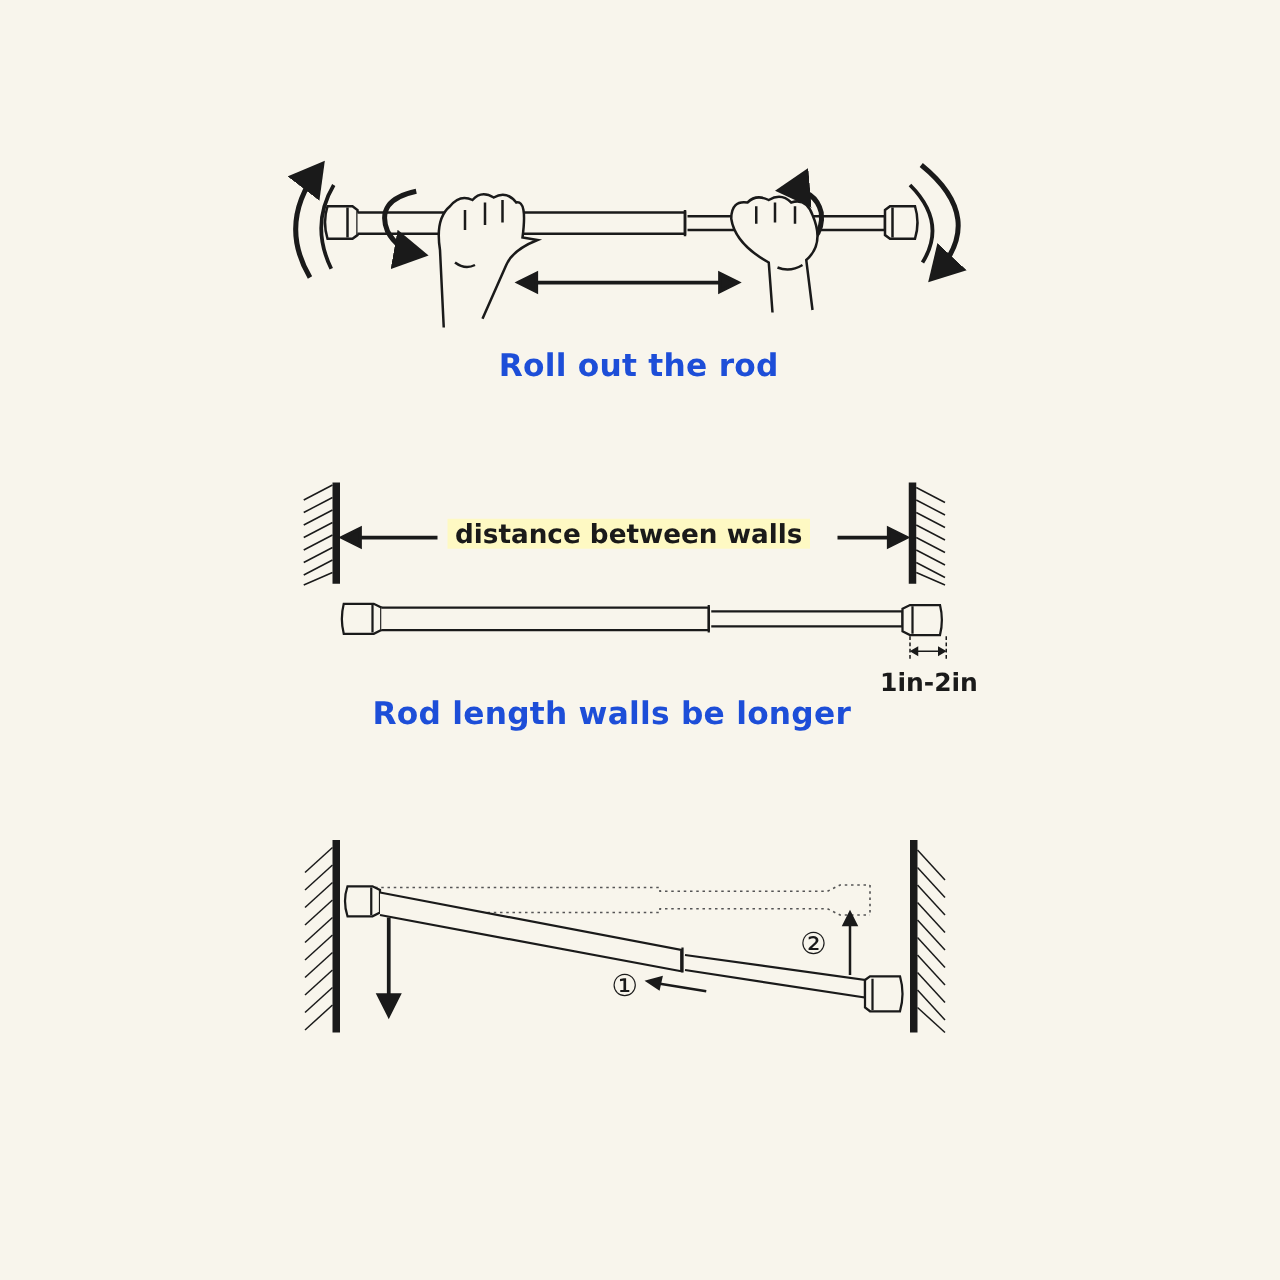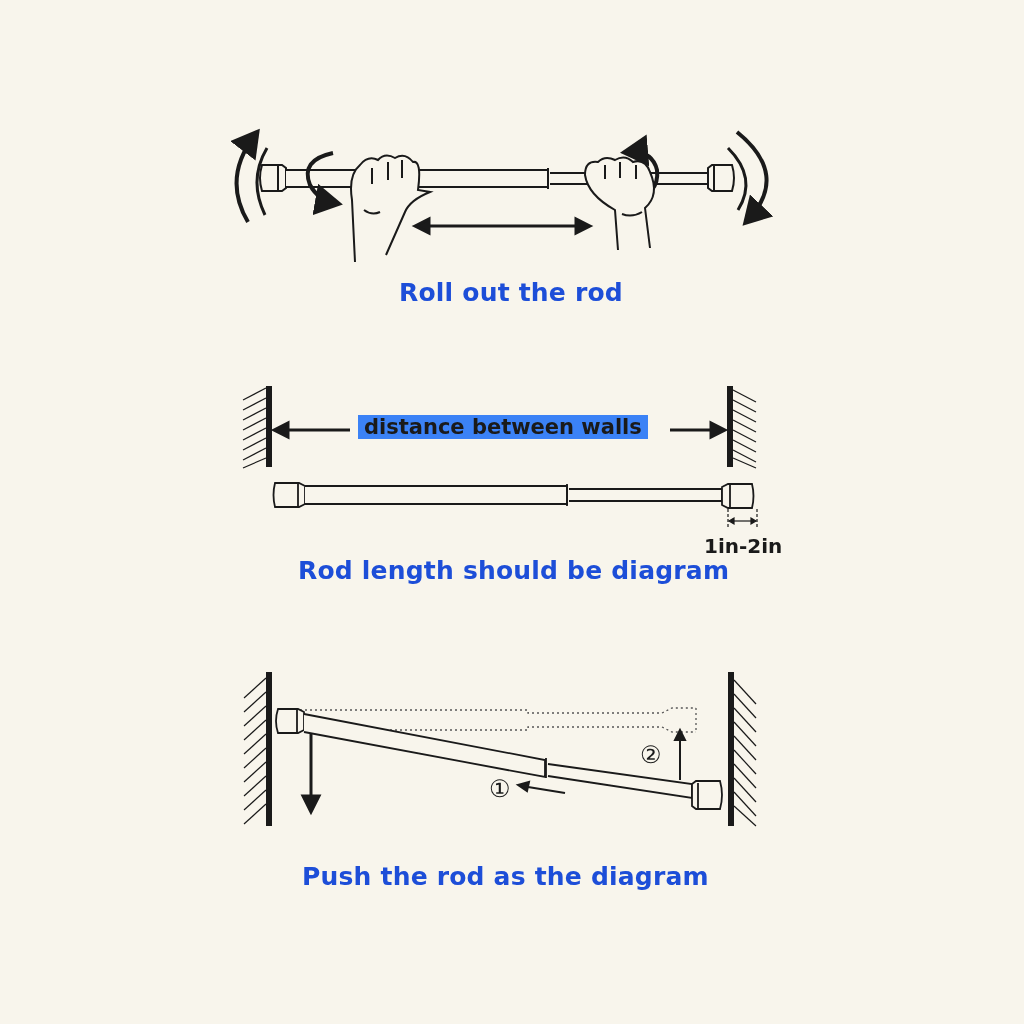--- a/index.html
+++ b/index.html
@@ -20,21 +20,21 @@
     color: #1d4ed8;
     white-space: nowrap;
     letter-spacing: 0.2px;
   }
   .label-inline {
     position: absolute;
     font-weight: bold;
     font-size: 21px;
     color: #1a1a1a;
     white-space: nowrap;
-    background: #3b82f6;
+    background: #fef9c3;
     padding: 0 6px;
   }
   .dim-label {
     position: absolute;
     font-weight: bold;
     font-size: 20px;
     color: #1a1a1a;
     white-space: nowrap;
   }
   .step-num {
@@ -167,21 +167,21 @@
     <g stroke="#1a1a1a" stroke-width="1.2" fill="#1a1a1a">
       <line x1="728" y1="139" x2="728" y2="158" stroke-dasharray="3,2"></line>
       <line x1="757" y1="139" x2="757" y2="158" stroke-dasharray="3,2"></line>
       <line x1="731" y1="151" x2="754" y2="151"></line>
       <path d="M729,151 l5,-3 v6 z"></path>
       <path d="M756,151 l-5,-3 v6 z"></path>
     </g>
   </svg>
   <div class="label-inline" style="left:358px;top:45px;">distance between walls</div>
   <div class="dim-label" style="left:704px;top:164px;">1in-2in</div>
-  <div class="caption" style="left:298px;top:186px;">Rod length should be diagram</div>
+  <div class="caption" style="left:298px;top:186px;">Rod length walls be longer</div>
 </div>
 
 <div class="panel" style="top:660px;height:250px;">
   <svg width="1024" height="250">
 
     <g stroke="#1a1a1a">
       <line x1="269" y1="12" x2="269" y2="166" stroke-width="6"></line>
       <g stroke-width="1.2">
         <line x1="244" y1="38" x2="266" y2="18"></line>
         <line x1="244" y1="52" x2="266" y2="32"></line>
@@ -238,14 +238,13 @@
       <path d="M680,70 l-5,10 h10 z"></path>
     </g>
 
     <g stroke="#1a1a1a" stroke-width="2" fill="#1a1a1a">
       <line x1="565" y1="133" x2="528" y2="127"></line>
       <path d="M518,125 l11,-3 l-2,9 z"></path>
     </g>
   </svg>
   <div class="step-num" style="left:489px;top:118px;border:none;background:transparent;font-size:24px;line-height:22px;">①</div>
   <div class="step-num" style="left:640px;top:84px;border:none;background:transparent;font-size:24px;line-height:22px;">②</div>
-  <div class="caption" style="left:302px;top:202px;">Push the rod as the diagram</div>
 </div>
 
 </body></html>

